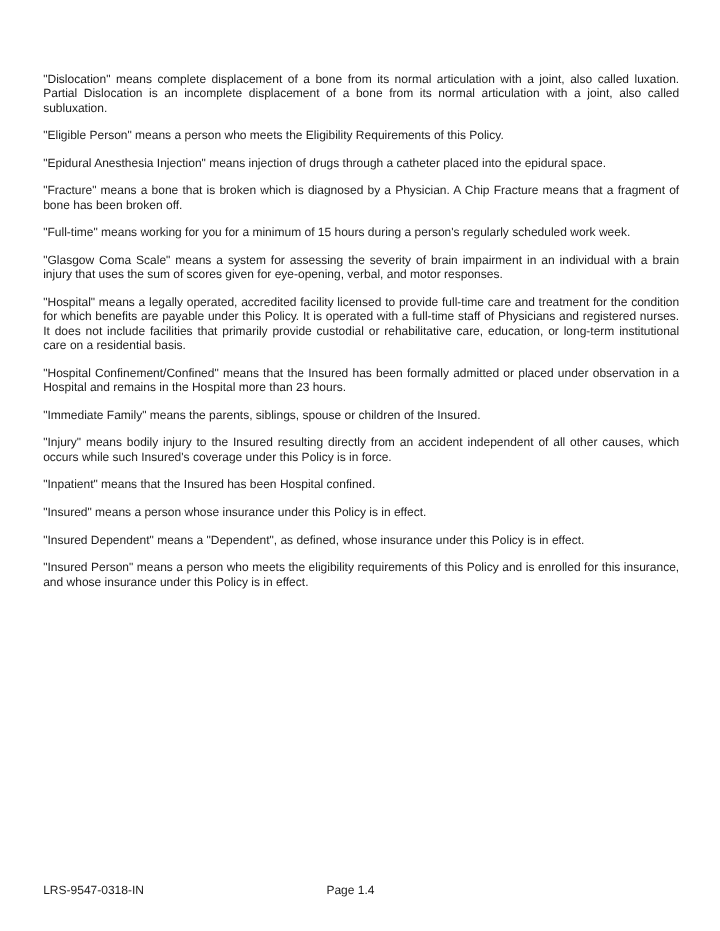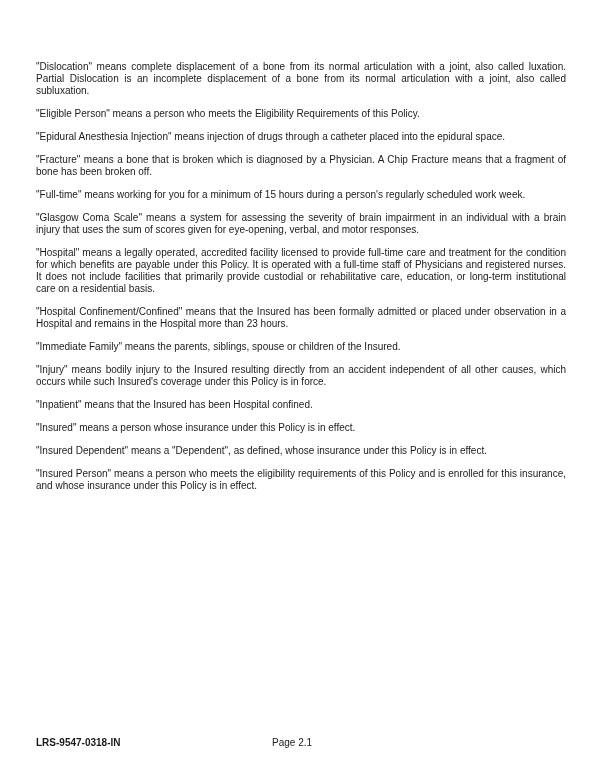--- a/index.html
+++ b/index.html
@@ -12,21 +12,21 @@
     .para {
       margin: 0 0 11px 0;
       text-align: justify;
       text-align-last: left;
     }
     .footer {
       position: absolute; top: 737px; left: 36px; width: 530px;
       font-family: "Liberation Sans", sans-serif;
       font-size: 10px; line-height: 12px; color: #1a1a1a;
     }
-    .footer .code { position: absolute; left: 0; top: 0; font-weight: bold; }
+    .footer .code { position: absolute; left: 0; top: 0; }
     .footer .pageno { position: absolute; left: 236px; top: 0; }
   </style>
 </head>
 <body>
 
 <div class="page">
   <p class="para">"Dislocation" means complete displacement of a bone from its normal articulation with a joint, also called luxation.  Partial Dislocation is an incomplete displacement of a bone from its normal articulation with a joint, also called subluxation.</p>
   <p class="para">"Eligible Person" means a person who meets the Eligibility Requirements of this Policy.</p>
   <p class="para">"Epidural Anesthesia Injection" means injection of drugs through a catheter placed into the epidural space.</p>
   <p class="para">"Fracture" means a bone that is broken which is diagnosed by a Physician.  A Chip Fracture means that a fragment of bone has been broken off.</p>
@@ -37,14 +37,14 @@
   <p class="para">"Immediate Family" means the parents, siblings, spouse or children of the Insured.</p>
   <p class="para">"Injury" means bodily injury to the Insured resulting directly from an accident independent of all other causes, which occurs while such Insured's coverage under this Policy is in force.</p>
   <p class="para">"Inpatient" means that the Insured has been Hospital confined.</p>
   <p class="para">"Insured" means a person whose insurance under this Policy is in effect.</p>
   <p class="para">"Insured Dependent" means a "Dependent", as defined, whose insurance under this Policy is in effect.</p>
   <p class="para">"Insured Person" means a person who meets the eligibility requirements of this Policy and is enrolled for this insurance, and whose insurance under this Policy is in effect.</p>
 </div>
 
 <div class="footer">
   <span class="code">LRS-9547-0318-IN</span>
-  <span class="pageno">Page 2.1</span>
+  <span class="pageno">Page 1.4</span>
 </div>
 
 </body></html>

